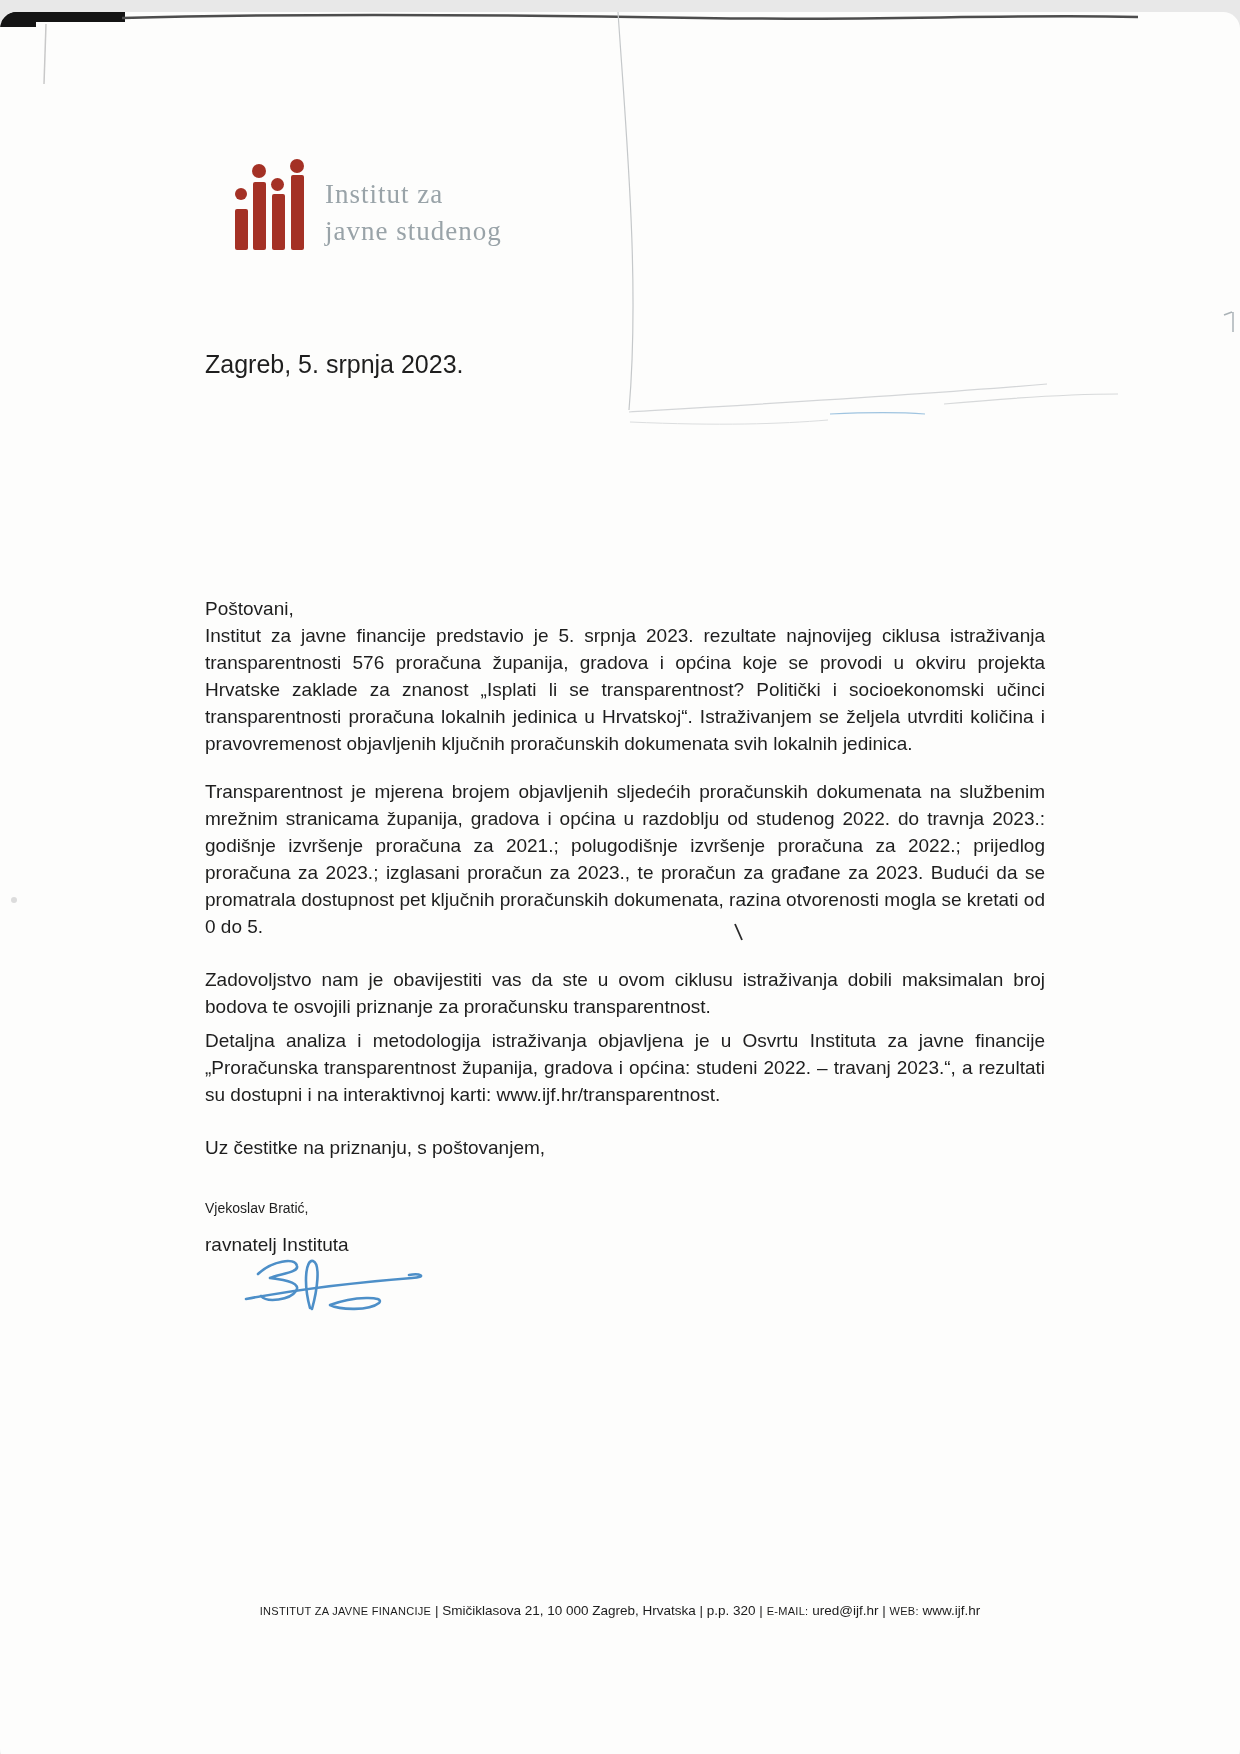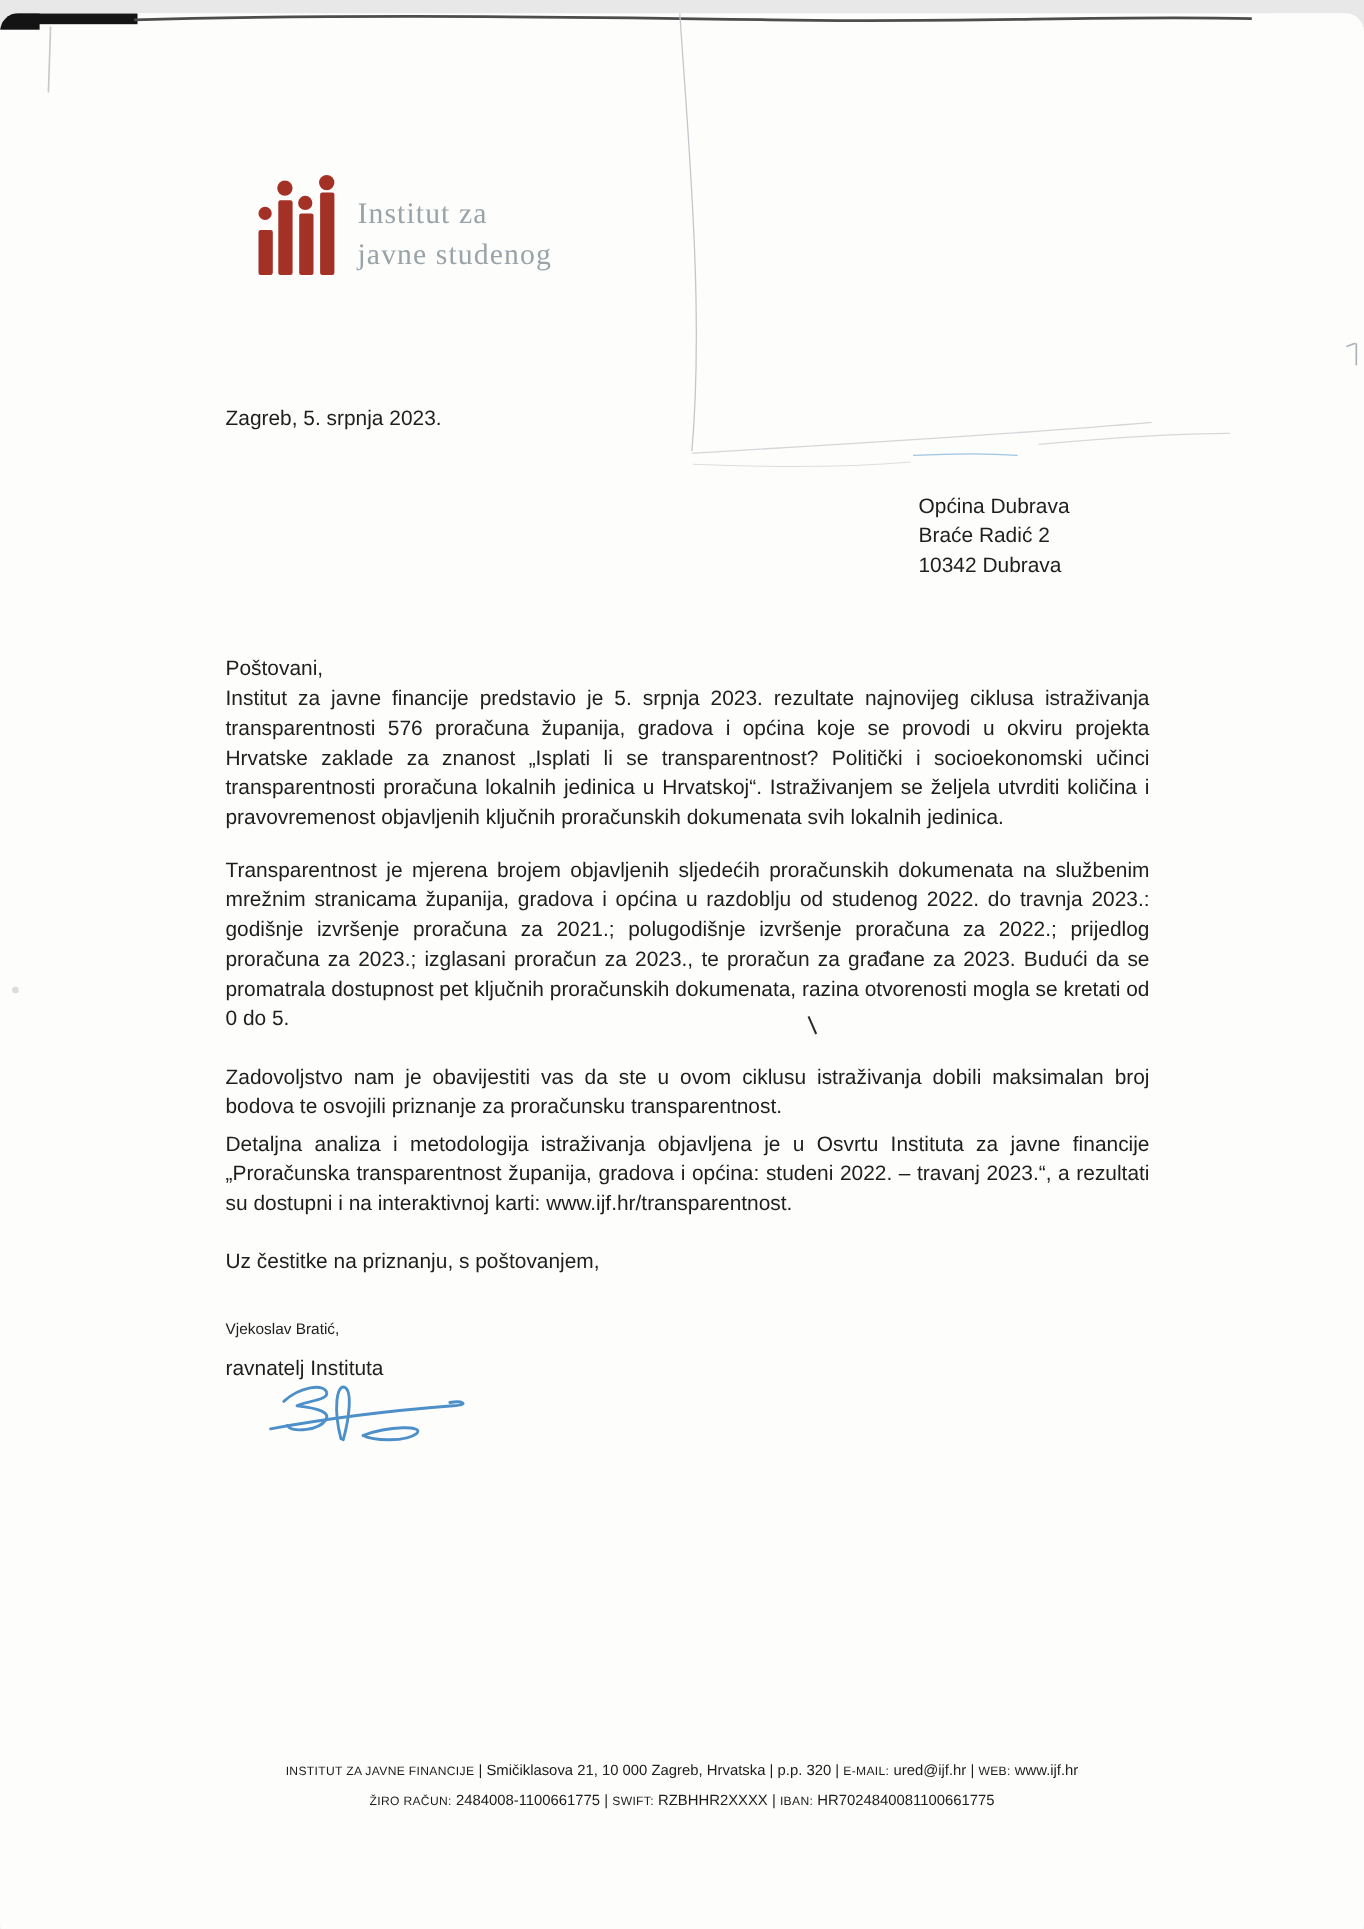--- a/index.html
+++ b/index.html
@@ -25,21 +25,21 @@
   .dot2{left:252px;top:152px;width:14px;height:14px;}
   .dot3{left:271px;top:166px;width:13px;height:13px;}
   .dot4{left:290px;top:147px;width:14px;height:14px;}
   .logo-text{
     position:absolute;left:325px;top:164px;
     font-family:"Liberation Serif", serif;
     font-size:27px;line-height:37px;letter-spacing:1px;
     color:var(--logo-gray,#99a3a8);
   }
   
-  .dateline{position:absolute;left:205px;top:358px;font-size:19px;}
+  .dateline{position:absolute;left:205px;top:338px;font-size:25px;}
   .recipient{position:absolute;left:835px;top:435px;font-size:19px;line-height:27px;}
   .salutation{position:absolute;left:205px;top:586px;font-size:19px;}
   .para{
     position:absolute;left:205px;width:840px;
     font-size:19px;line-height:27px;
     text-align:justify;margin:0;
   }
   .p1{top:610px;}
   .p2{top:766px;}
   .p3{top:954px;}
@@ -89,25 +89,20 @@
     <span class="bar bar3"></span>
     <span class="bar bar4"></span>
   </div>
   <div class="logo-text">
     <div>Institut za</div>
     <div>javne studenog</div>
   </div>
 
   <div class="dateline">Zagreb, 5. srpnja 2023.</div>
 
-  <div class="recipient">
-    <div>Općina Dubrava</div>
-    <div>Braće Radić 2</div>
-    <div>10342 Dubrava</div>
-  </div>
 
   <div class="salutation">Poštovani,</div>
   <p class="para p1">Institut za javne financije predstavio je 5. srpnja 2023. rezultate najnovijeg ciklusa istraživanja transparentnosti 576 proračuna županija, gradova i općina koje se provodi u okviru projekta Hrvatske zaklade za znanost „Isplati li se transparentnost? Politički i socioekonomski učinci transparentnosti proračuna lokalnih jedinica u Hrvatskoj“. Istraživanjem se željela utvrditi količina i pravovremenost objavljenih ključnih proračunskih dokumenata svih lokalnih jedinica.</p>
   <p class="para p2">Transparentnost je mjerena brojem objavljenih sljedećih proračunskih dokumenata na službenim mrežnim stranicama županija, gradova i općina u razdoblju od studenog 2022. do travnja 2023.: godišnje izvršenje proračuna za 2021.; polugodišnje izvršenje proračuna za 2022.; prijedlog proračuna za 2023.; izglasani proračun za 2023., te proračun za građane za 2023. Budući da se promatrala dostupnost pet ključnih proračunskih dokumenata, razina otvorenosti mogla se kretati od 0 do 5.</p>
   <p class="para p3">Zadovoljstvo nam je obavijestiti vas da ste u ovom ciklusu istraživanja dobili maksimalan broj bodova te osvojili priznanje za proračunsku transparentnost.</p>
   <p class="para p4">Detaljna analiza i metodologija istraživanja objavljena je u Osvrtu Instituta za javne financije „Proračunska transparentnost županija, gradova i općina: studeni 2022. – travanj 2023.“, a rezultati su dostupni i na interaktivnoj karti: www.ijf.hr/transparentnost.</p>
 
   <div class="closing">Uz čestitke na priznanju, s poštovanjem,</div>
   <div class="signer-name">Vjekoslav Bratić,</div>
   <div class="signer-title">ravnatelj Instituta</div>
@@ -116,16 +111,15 @@
     <g stroke="var(--sig-blue,#3f86c4)" stroke-width="2.6" fill="none" stroke-linecap="round" stroke-linejoin="round" opacity="0.92">
       <path d="M 258 1262 C 272 1249 295 1245 297 1254 C 299 1261 277 1262 270 1266 C 289 1268 301 1272 296 1279 C 290 1288 267 1291 261 1284"></path>
       <path d="M 310 1296 C 303 1270 306 1247 313 1249 C 321 1252 317 1279 312 1297"></path>
       <path d="M 246 1287 C 300 1277 360 1270 412 1266 C 428 1265 420 1261 409 1263"></path>
       <path d="M 330 1293 C 354 1284 386 1284 379 1291 C 369 1299 340 1298 330 1293"></path>
     </g>
   </svg>
 
   <div class="footer">
     <div class="fline"><span class="fcaps">INSTITUT ZA JAVNE FINANCIJE</span><span class="fval"> | Smičiklasova 21, 10 000 Zagreb, Hrvatska | p.p. 320 | </span><span class="fcaps">E-MAIL:</span><span class="fval"> ured@ijf.hr | </span><span class="fcaps">WEB:</span><span class="fval"> www.ijf.hr</span></div>
-    <div class="fline"><span class="fcaps">ŽIRO RAČUN:</span><span class="fval"> 2484008-1100661775 | </span><span class="fcaps">SWIFT:</span><span class="fval"> RZBHHR2XXXX | </span><span class="fcaps">IBAN:</span><span class="fval"> HR7024840081100661775</span></div>
   </div>
 
 </div>
 
 </body></html>

